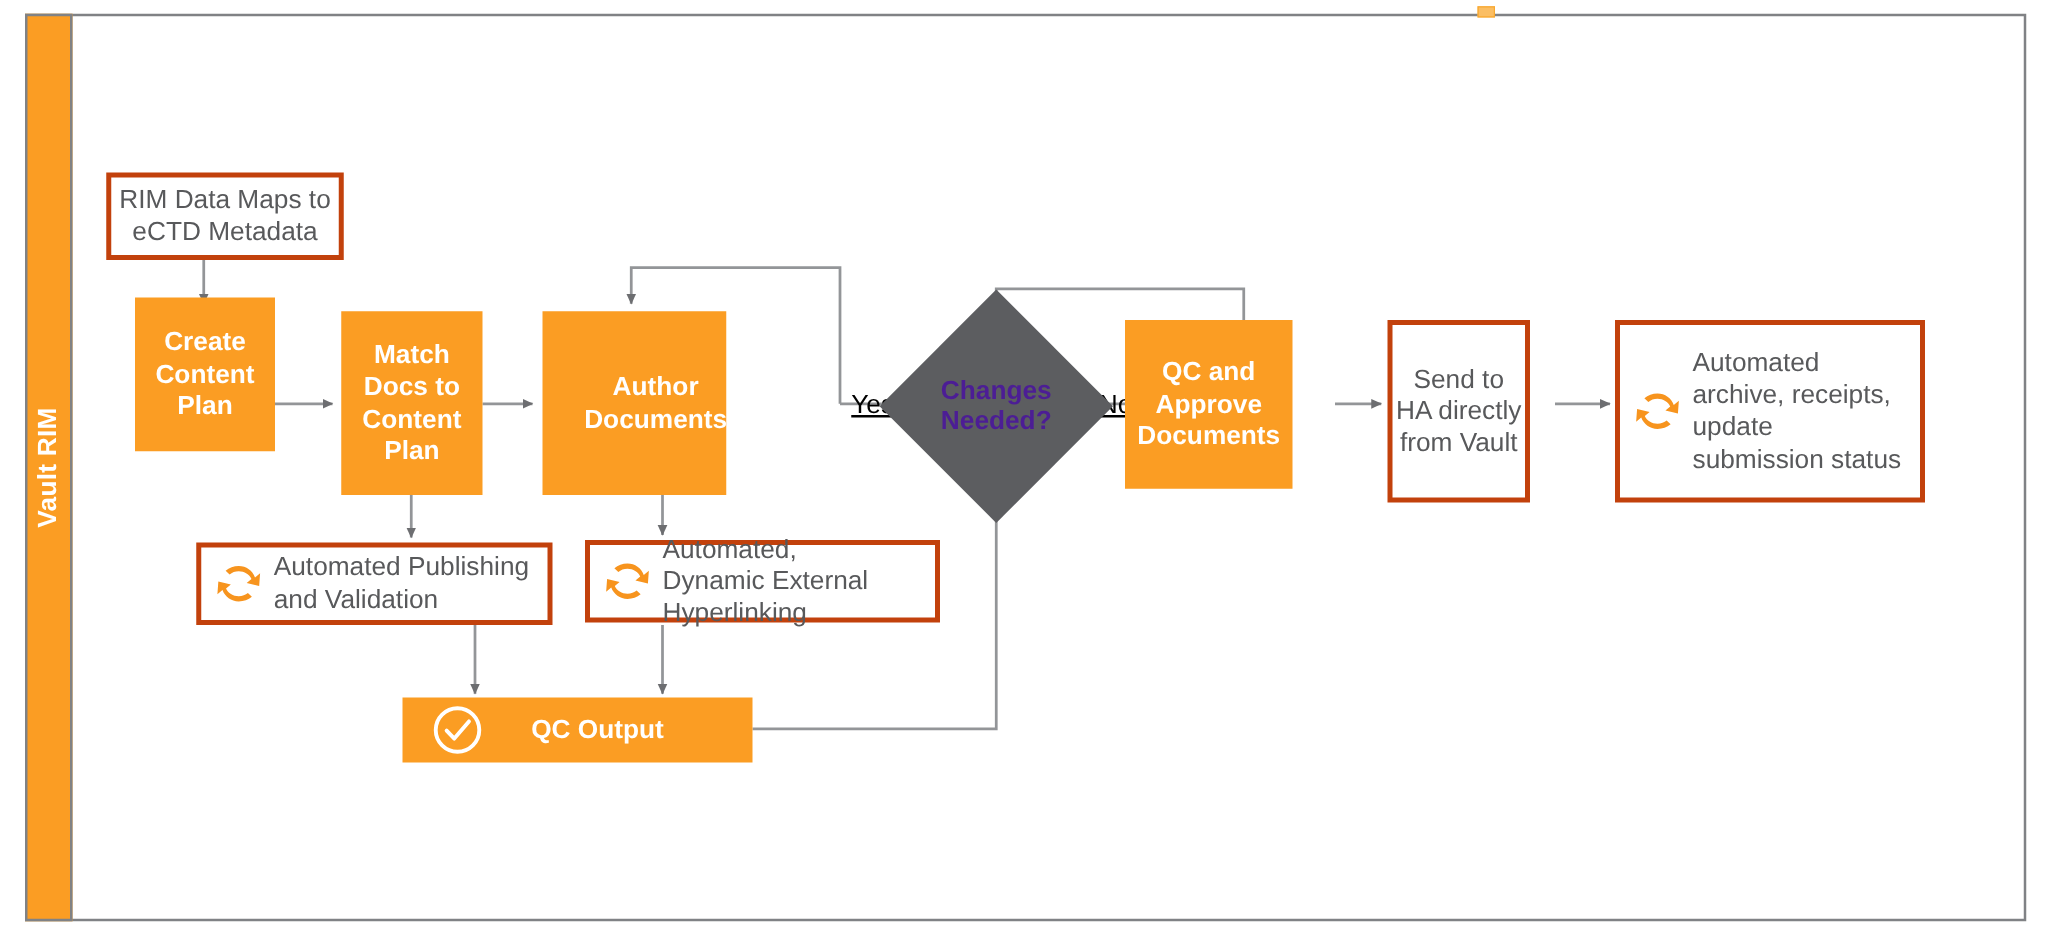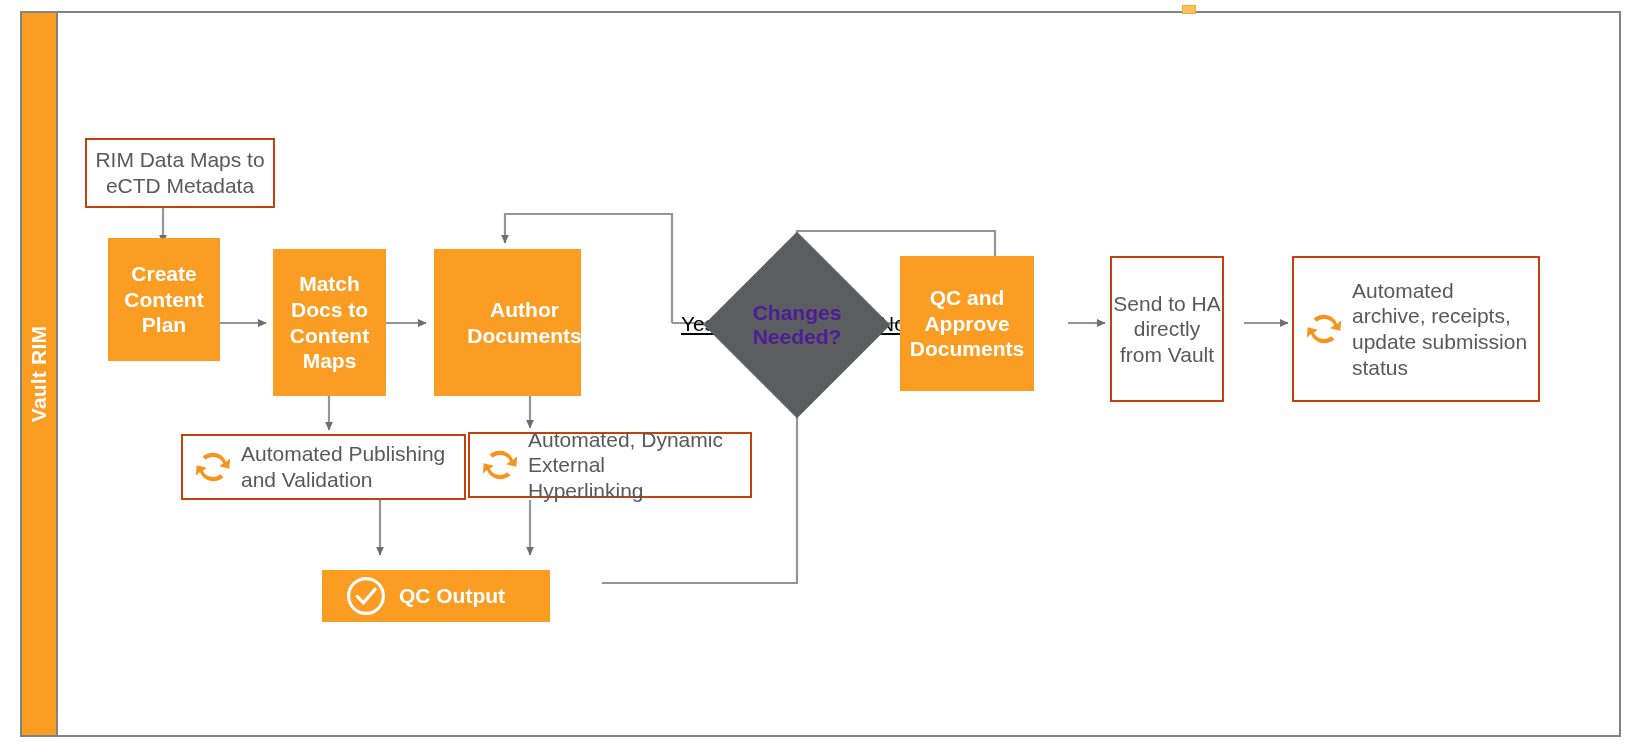--- a/index.html
+++ b/index.html
@@ -72,21 +72,21 @@
     line-height: 1.22;
   }
   .node-solid {
     background: #FB9D23;
     color: #ffffff;
     font-size: 21px;
     font-weight: bold;
   }
   .node-outline {
     background: #ffffff;
-    border: 2px solid #c2410c;
+    border: 4px solid #c2410c;
     color: #58595B;
     font-size: 21px;
     font-weight: normal;
   }
   .node-left {
     justify-content: center;
     text-align: left;
   }
   .node-text { display: block; }
 
@@ -202,21 +202,21 @@
 
   <div class="node node-outline" style="left:85px; top:138px; width:190px; height:70px;">
     <span class="node-text">RIM Data Maps to eCTD Metadata</span>
   </div>
 
   <div class="node node-solid" style="left:108px; top:238px; width:112px; height:123px;">
     <span class="node-text">Create Content Plan</span>
   </div>
 
   <div class="node node-solid" style="left:273px; top:249px; width:113px; height:147px;">
-    <span class="node-text">Match Docs to Content Maps</span>
+    <span class="node-text">Match Docs to Content Plan</span>
   </div>
 
   <div class="node node-solid" style="left:434px; top:249px; width:147px; height:147px;padding-left:34px;">
     <span class="node-text">Author Documents</span>
   </div>
 
   <div class="diamond-wrap" style="left:731px; top:259px; width:132px; height:132px;">
     <div class="diamond-shape"></div>
     <div class="diamond-label">Changes Needed?</div>
   </div>
@@ -232,41 +232,41 @@
   <div class="node node-outline node-left" style="left:1292px; top:256px; width:248px; height:146px; padding-right:8px;">
     <svg class="icon-sync" viewBox="0 0 48 48" xmlns="http://www.w3.org/2000/svg">
       <path fill="#F7941E" d="M24,7 C31.2,7 37.3,11.5 39.6,17.9 L44.5,13.9 L43.6,26.2 L31.6,23.2 L36.2,19.5
                C34.2,15.1 29.5,12.1 24,12.1 C20.6,12.1 17.5,13.3 15.2,15.2 L11.4,11.5 C14.8,8.7 19.2,7 24,7 Z"></path>
       <path fill="#F7941E" d="M24,41 C16.8,41 10.7,36.5 8.4,30.1 L3.5,34.1 L4.4,21.8 L16.4,24.8 L11.8,28.5
                C13.8,32.9 18.5,35.9 24,35.9 C27.4,35.9 30.5,34.7 32.8,32.8 L36.6,36.5 C33.2,39.3 28.8,41 24,41 Z"></path>
     </svg>
     <span class="node-text">Automated archive, receipts, update submission status</span>
   </div>
 
-  <div class="node node-outline node-left" style="left:157px; top:434px; width:285px; height:66px; padding-right:10px;margin-left:24px;">
+  <div class="node node-outline node-left" style="left:157px; top:434px; width:285px; height:66px; padding-right:10px;">
     <svg class="icon-sync" viewBox="0 0 48 48" xmlns="http://www.w3.org/2000/svg">
       <path fill="#F7941E" d="M24,7 C31.2,7 37.3,11.5 39.6,17.9 L44.5,13.9 L43.6,26.2 L31.6,23.2 L36.2,19.5
                C34.2,15.1 29.5,12.1 24,12.1 C20.6,12.1 17.5,13.3 15.2,15.2 L11.4,11.5 C14.8,8.7 19.2,7 24,7 Z"></path>
       <path fill="#F7941E" d="M24,41 C16.8,41 10.7,36.5 8.4,30.1 L3.5,34.1 L4.4,21.8 L16.4,24.8 L11.8,28.5
                C13.8,32.9 18.5,35.9 24,35.9 C27.4,35.9 30.5,34.7 32.8,32.8 L36.6,36.5 C33.2,39.3 28.8,41 24,41 Z"></path>
     </svg>
     <span class="node-text">Automated Publishing and Validation</span>
   </div>
 
   <div class="node node-outline node-left" style="left:468px; top:432px; width:284px; height:66px; padding-right:24px;">
     <svg class="icon-sync" viewBox="0 0 48 48" xmlns="http://www.w3.org/2000/svg">
       <path fill="#F7941E" d="M24,7 C31.2,7 37.3,11.5 39.6,17.9 L44.5,13.9 L43.6,26.2 L31.6,23.2 L36.2,19.5
                C34.2,15.1 29.5,12.1 24,12.1 C20.6,12.1 17.5,13.3 15.2,15.2 L11.4,11.5 C14.8,8.7 19.2,7 24,7 Z"></path>
       <path fill="#F7941E" d="M24,41 C16.8,41 10.7,36.5 8.4,30.1 L3.5,34.1 L4.4,21.8 L16.4,24.8 L11.8,28.5
                C13.8,32.9 18.5,35.9 24,35.9 C27.4,35.9 30.5,34.7 32.8,32.8 L36.6,36.5 C33.2,39.3 28.8,41 24,41 Z"></path>
     </svg>
     <span class="node-text">Automated, Dynamic External Hyperlinking</span>
   </div>
 
-  <div class="node node-solid node-left" style="left:322px; top:558px; width:228px; height:52px;margin-top:12px;">
+  <div class="node node-solid node-left" style="left:322px; top:558px; width:280px; height:52px;">
     <svg class="icon-check" viewBox="0 0 48 48" xmlns="http://www.w3.org/2000/svg">
       <circle cx="24" cy="24" r="19" fill="none" stroke="#ffffff" stroke-width="3.4"></circle>
       <path d="M14.5,24.5 L21.2,31.5 L34,16.5" fill="none" stroke="#ffffff" stroke-width="3.4" stroke-linecap="round" stroke-linejoin="round"></path>
     </svg>
     <span class="node-text" style="flex:1; text-align:center; margin-right:44px;">QC Output</span>
   </div>
 
 </div>
 
 </body></html>

